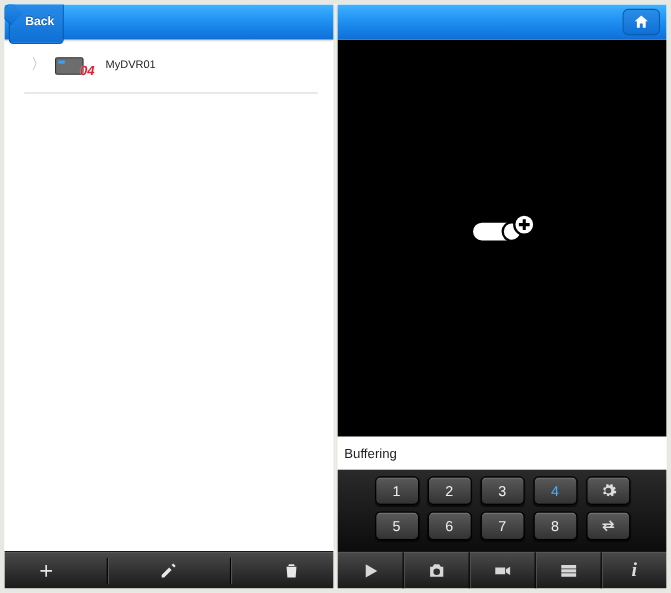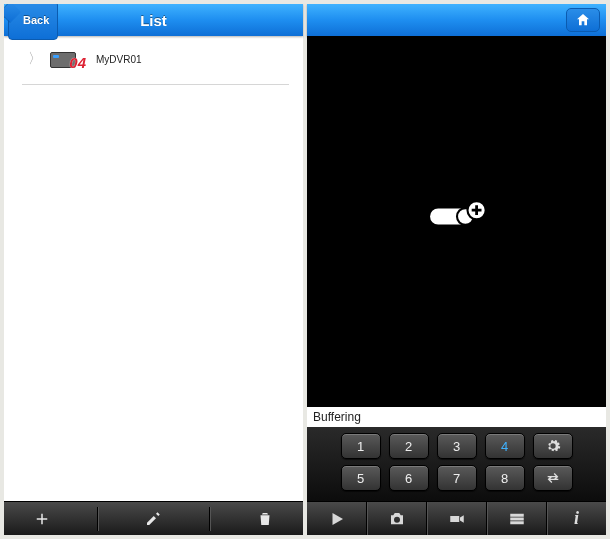--- a/index.html
+++ b/index.html
@@ -78,21 +78,21 @@
   .dvr-icon .body {
     position:absolute; left:0; top:4px; width:26px; height:16px;
     background:#6d6d6d; border:1px solid #333; border-radius:2px;
   }
   .dvr-icon .body::after{
     content:""; position:absolute; left:2px; top:2px; width:6px; height:3px;
     background:#3aa0ff; border-radius:1px;
   }
   .dvr-icon .num {
     position:absolute; right:0; bottom:-1px;
-    font-size:15px; font-weight:bold; color:#d23; font-style:italic;
+    font-size:12px; font-weight:bold; color:#d23; font-style:italic;
     text-shadow:0 0 1px #fff;
   }
   .row-label { font-size:10px; color:#222; }
 
   
   .toolbar {
     height:34px;
     background: linear-gradient(to bottom,#4a4a4a,#1a1a1a);
     display:flex; align-items:center; justify-content:space-around;
     border-top:1px solid #000;
@@ -104,21 +104,21 @@
   }
   .tb-btn svg { width:18px; height:18px; fill:#e8e8e8; }
   .tb-sep { width:1px; height:24px; background:#000; box-shadow:1px 0 0 #555; }
 
   
   .video-area {
     flex:1; background:#000; display:flex; align-items:center; justify-content:center;
   }
   .cam-icon svg { width:70px; height:56px; }
   .status-strip {
-    height:20px; background:#fff; color:#222; font-size:12px;
+    height:30px; background:#fff; color:#222; font-size:12px;
     padding-left:6px; display:flex; align-items:center;
   }
 
   
   .keypad {
     background: linear-gradient(to bottom,#2a2a2a,#0c0c0c);
     padding:6px 6px 4px 6px;
   }
   .key-row { display:flex; gap:8px; justify-content:center; margin-bottom:6px; }
   .key {
@@ -149,21 +149,20 @@
   .tr-btn .itx { font-family: Georgia, serif; font-style:italic; font-size:18px; font-weight:bold; }
 </style>
 </head>
 <body>
 
 <div class="pane pane-left">
   <div class="header">
     <div class="back-btn">
       <span>Back</span>
     </div>
-    <div class="header-title">List</div>
   </div>
 
   <div class="list-body">
     <div class="list-row">
       <span class="chevron">〉</span>
       <span class="dvr-icon">
         <span class="body"></span>
         <span class="num">04</span>
       </span>
       <span class="row-label">MyDVR01</span>

